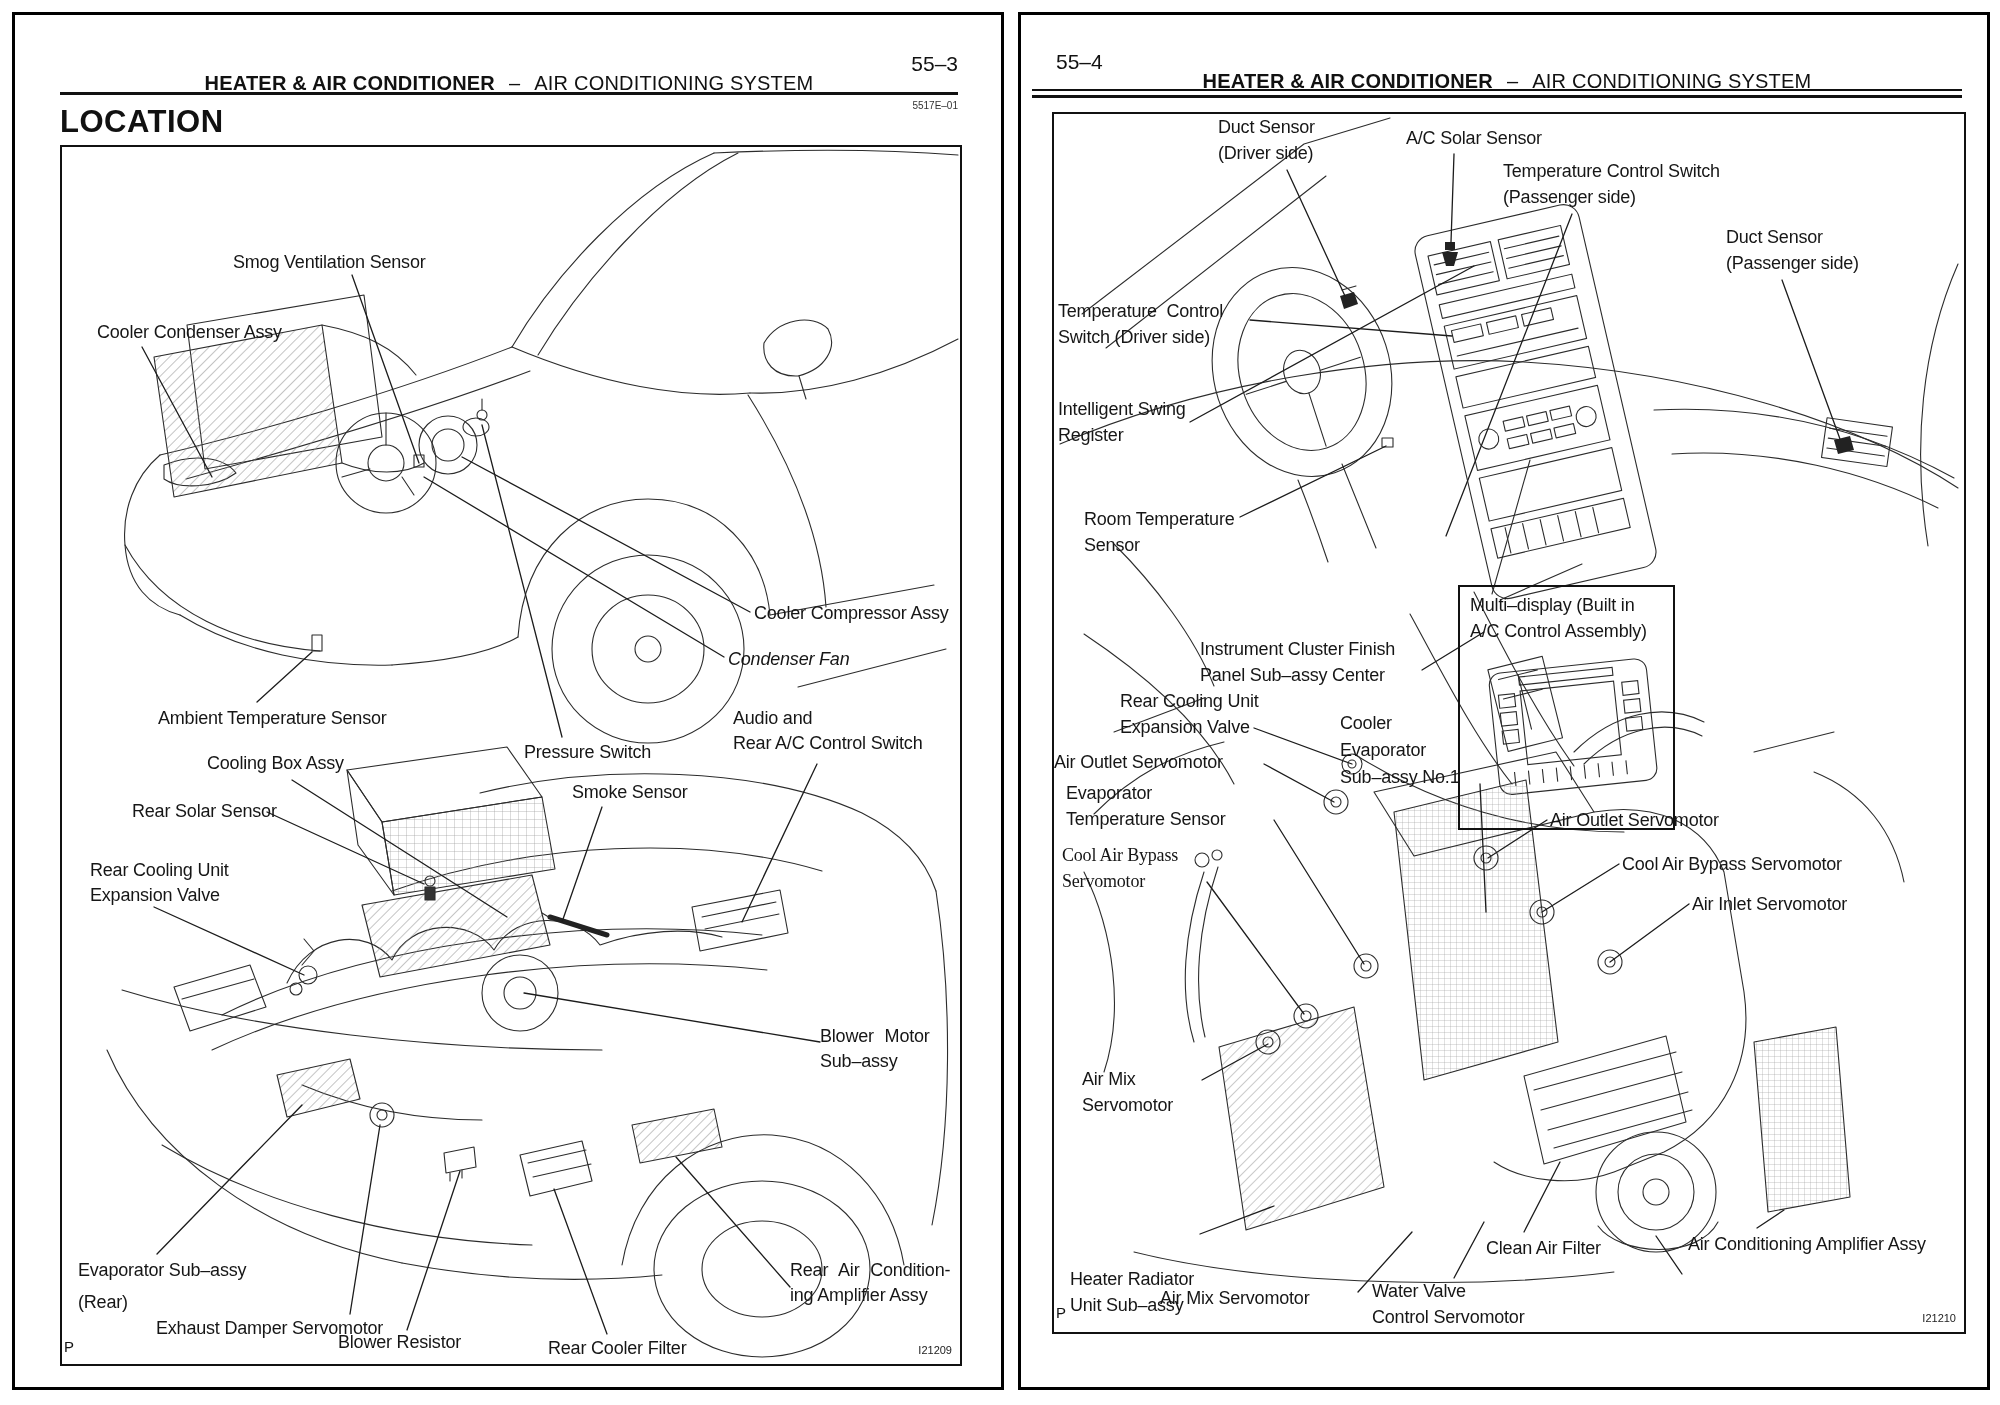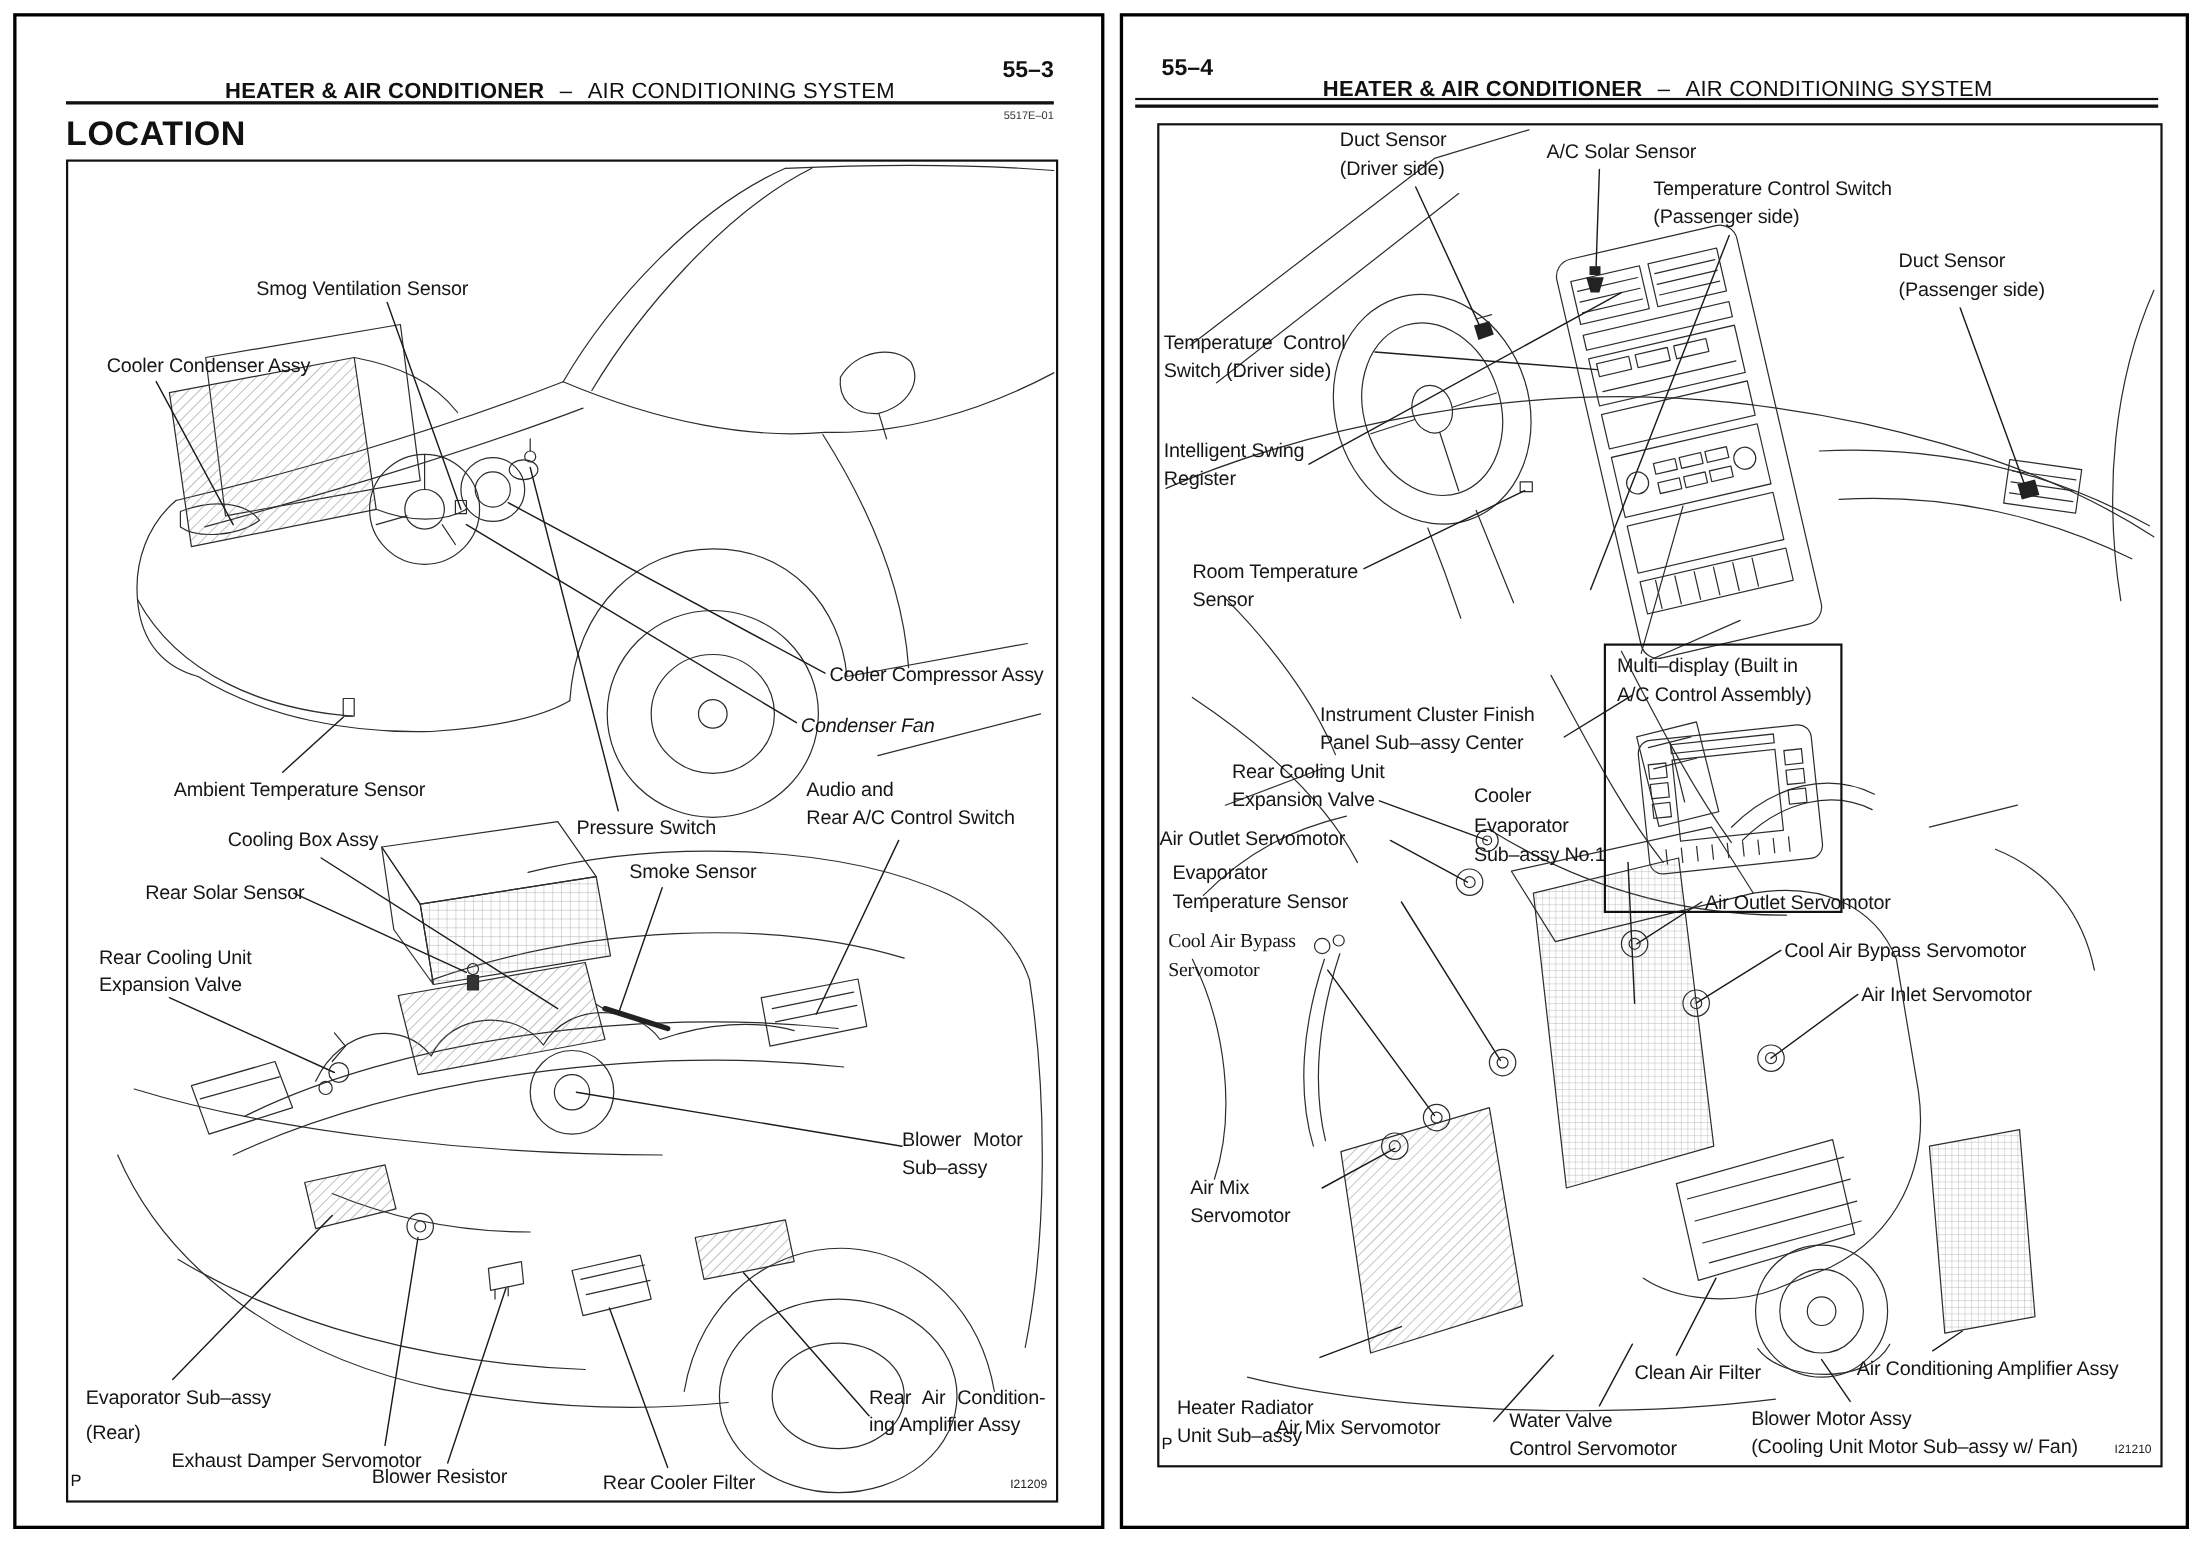--- a/index.html
+++ b/index.html
@@ -5,21 +5,21 @@
   html,body{margin:0;padding:0;background:#ffffff;}
   .stage{position:relative;width:2000px;height:1405px;background:#ffffff;
          font-family:"Liberation Sans",sans-serif;color:#161616;overflow:hidden;}
   .page-frame{position:absolute;background:#fff;border:3px solid #000;box-sizing:border-box;}
   .figbox{position:absolute;border:2px solid #111;box-sizing:content-box;background:#fff;}
   .figbox svg{display:block;}
   .hdr{position:absolute;font-size:20px;color:#111;text-align:center;white-space:pre;letter-spacing:.2px;}
   .hdr .b{font-weight:bold;}
   .hdr .dash{display:inline-block;margin:0 14px;}
   .rule{position:absolute;background:#111;}
-  .pagenum{position:absolute;font-weight:bold;font-size:21px;color:#111;white-space:pre;}
+  .pagenum{position:absolute;font-weight:normal;font-size:21px;color:#111;white-space:pre;}
   .doccode{position:absolute;font-size:10px;color:#333;text-align:right;}
   .loc{position:absolute;font-size:31px;font-weight:bold;letter-spacing:.5px;color:#111;margin:0;}
   .lbl{position:absolute;font-size:18px;line-height:25px;color:#161616;white-space:pre;letter-spacing:-.2px;}
   .lbl .ln{display:block;white-space:pre;}
   .wsp{word-spacing:6px;}
   .pmark{position:absolute;font-size:15px;color:#111;}
   .figid{position:absolute;font-size:11px;color:#222;text-align:right;white-space:pre;}
   .callout{position:absolute;border:2px solid #111;background:#fff;box-sizing:border-box;}
 </style>
 </head>
@@ -346,19 +346,18 @@
   <div class="lbl" style="left:1066px;top:780px;line-height:26px;"><span class="ln">Evaporator</span><span class="ln">Temperature Sensor</span></div>
   <div class="lbl" style="left:1062px;top:842px;line-height:26px;font-family:Liberation Serif, serif;"><span class="ln">Cool Air Bypass</span><span class="ln">Servomotor</span></div>
   <div class="lbl" style="left:1550px;top:808px;"><span class="ln">Air Outlet Servomotor</span></div>
   <div class="lbl" style="left:1622px;top:852px;"><span class="ln">Cool Air Bypass Servomotor</span></div>
   <div class="lbl" style="left:1692px;top:892px;"><span class="ln">Air Inlet Servomotor</span></div>
   <div class="lbl" style="left:1082px;top:1066px;line-height:26px;"><span class="ln">Air Mix</span><span class="ln">Servomotor</span></div>
   <div class="lbl" style="left:1070px;top:1218px;line-height:26px;margin-top:48px;"><span class="ln">Heater Radiator</span><span class="ln">Unit Sub–assy</span></div>
   <div class="lbl" style="left:1160px;top:1286px;"><span class="ln">Air Mix Servomotor</span></div>
   <div class="lbl" style="left:1372px;top:1278px;line-height:26px;"><span class="ln">Water Valve</span><span class="ln">Control Servomotor</span></div>
   <div class="lbl" style="left:1486px;top:1236px;"><span class="ln">Clean Air Filter</span></div>
-  <div class="lbl" style="left:1592px;top:1276px;line-height:26px;"><span class="ln">Blower Motor Assy</span><span class="ln">(Cooling Unit Motor Sub–assy w/ Fan)</span></div>
   <div class="lbl" style="left:1688px;top:1232px;"><span class="ln">Air Conditioning Amplifier Assy</span></div>
 
   <div class="pmark" style="left:1056px;top:1304px;">P</div>
   <div class="figid" style="left:1840px;top:1312px;width:116px;">I21210</div>
 
 </div>
 
 </body></html>

